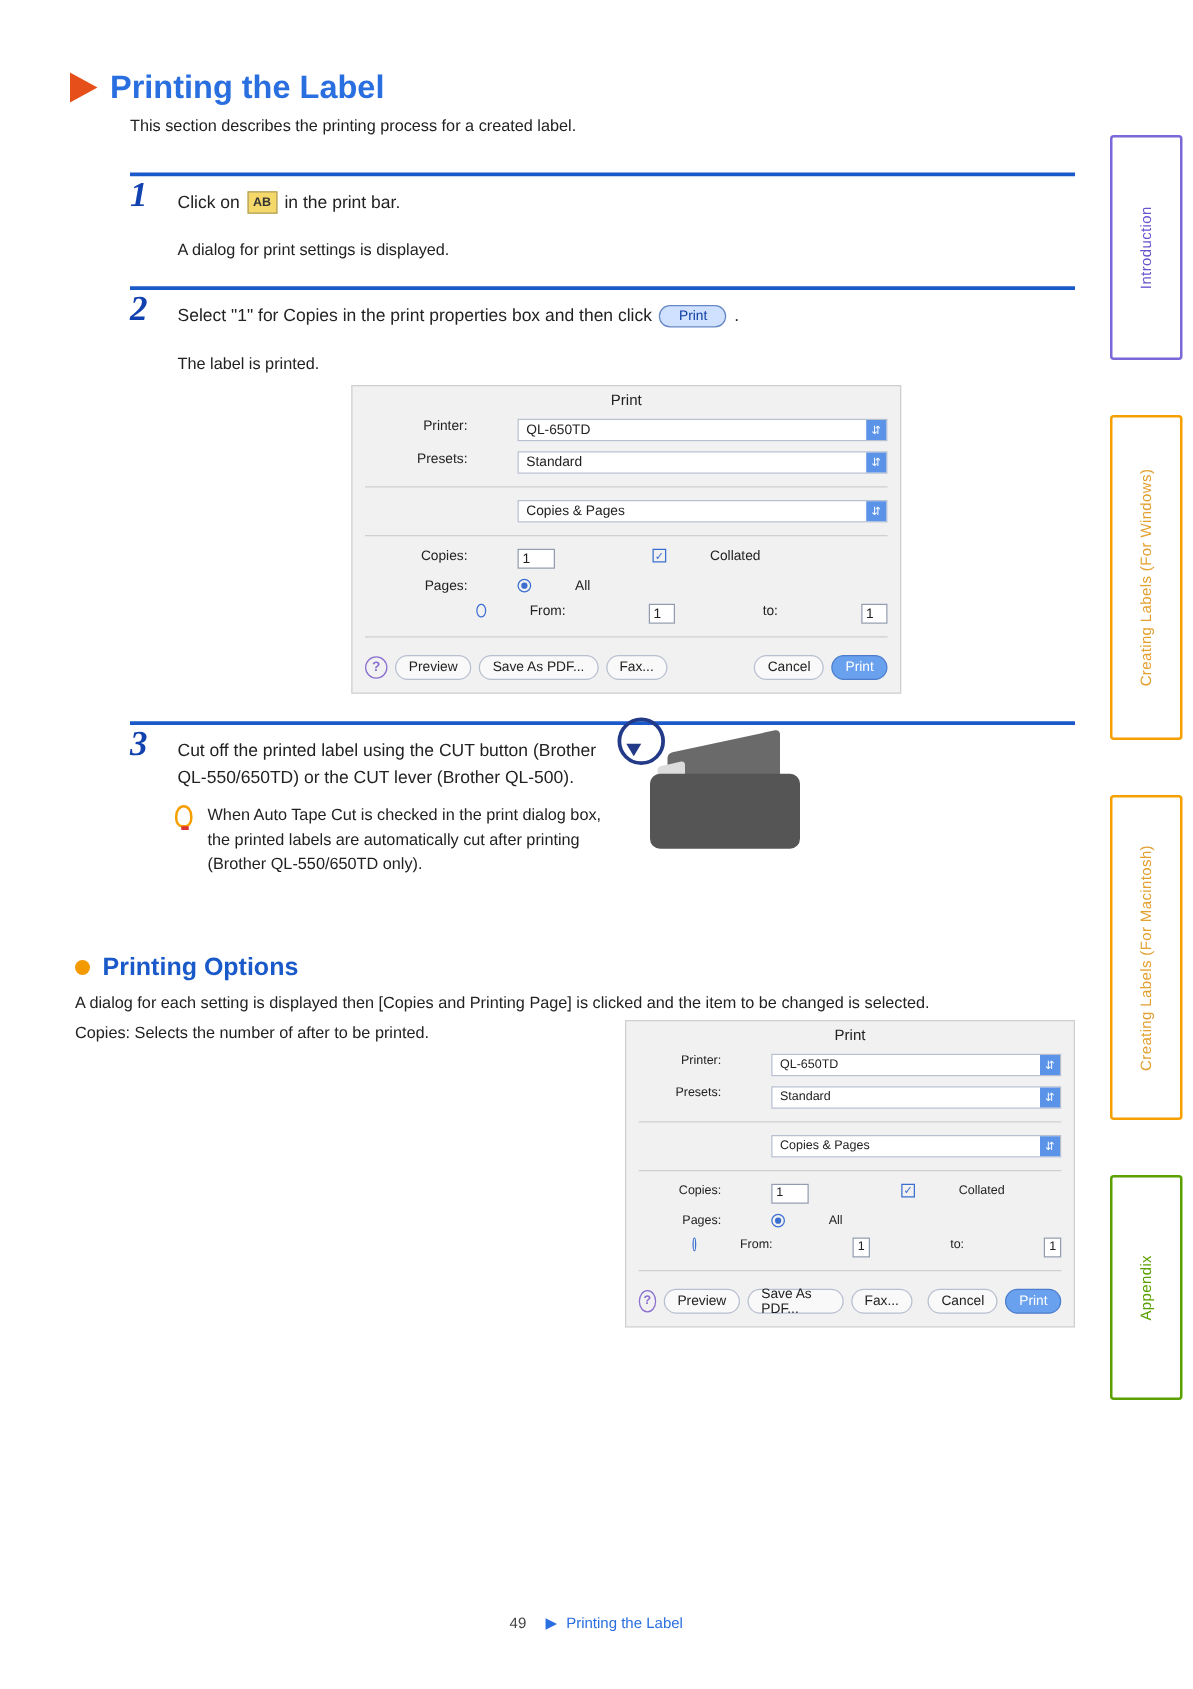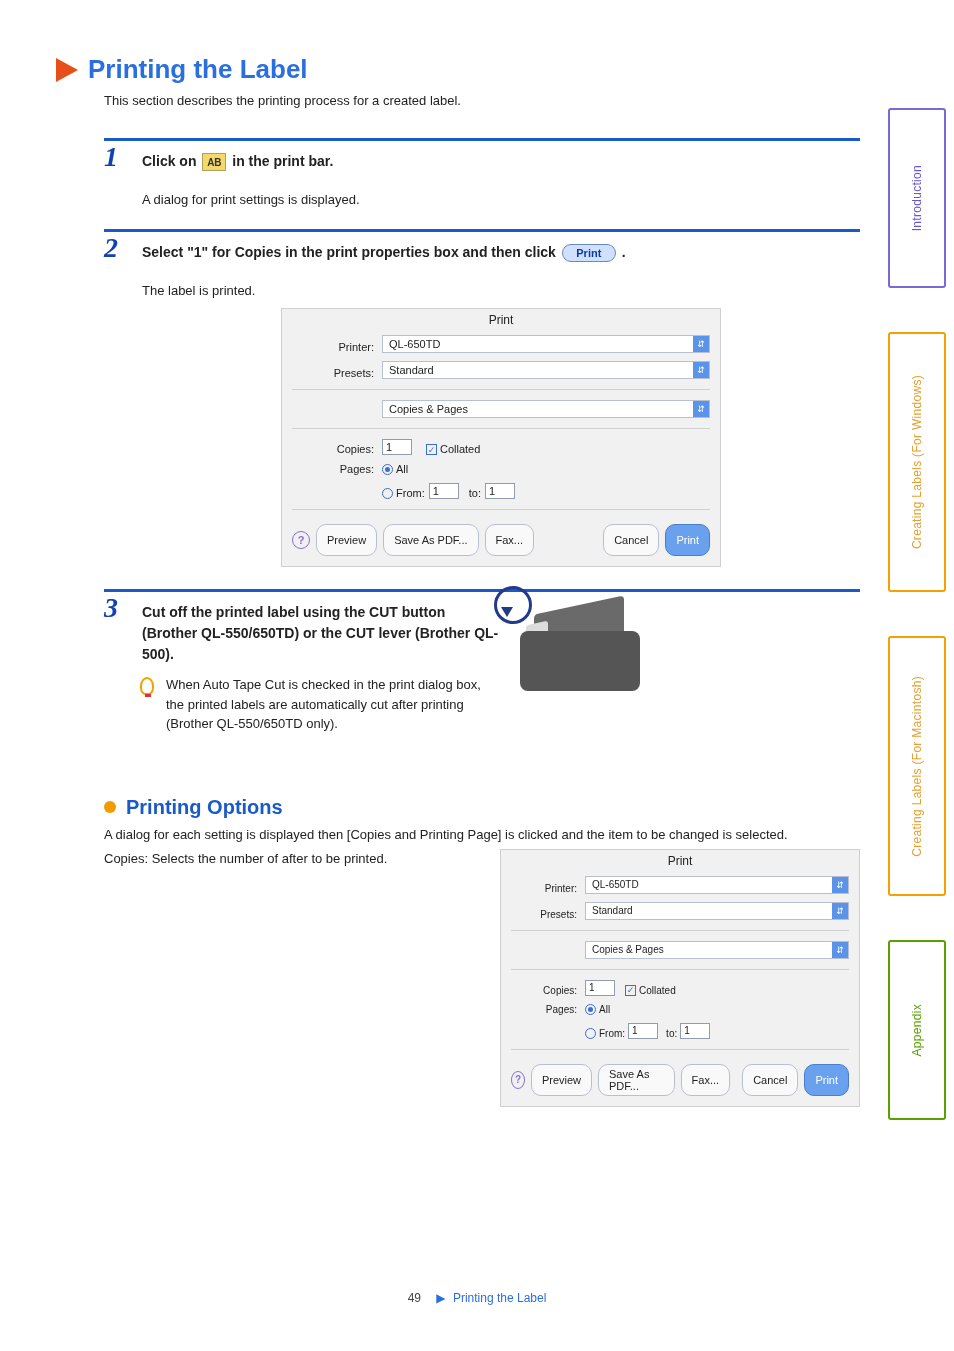--- a/index.html
+++ b/index.html
@@ -64,21 +64,21 @@
   .h1 { color: #2a6fe0; font-size: 26px; font-weight: bold; }
   .lead { margin: 8px 0 0 44px; font-size: 13px; }
 
   .steps { margin-top: 30px; margin-left: 44px; }
   .step { position: relative; border-top: 3px solid #1a59c9; padding: 10px 0 22px 38px; }
   .stepnum {
     position: absolute; left: 0; top: 0;
     color: #1242b0; font-size: 28px; font-style: italic; font-weight: bold;
     font-family: Georgia, serif;
   }
-  .step .title { font-weight: bold; font-size: 14px; line-height: 1.5; }
+  .step .title { font-weight: normal; font-size: 14px; line-height: 1.5; }
   .step .sub { margin-top: 20px; font-size: 13px; }
 
   .icon-ab {
     display: inline-flex; align-items: center; justify-content: center;
     width: 24px; height: 18px; border: 1px solid #b0a060; background: #f5d86a;
     font-size: 10px; font-weight: bold; color: #333; vertical-align: middle;
     margin: 0 2px;
   }
   .icon-ab::after { content: attr(data-txt); }
   .pill-print {
@@ -89,21 +89,21 @@
   }
 
   
   .dialog {
     width: 440px; margin: 10px auto 0 auto;
     border: 1px solid #cfcfd2; background: #f1f1f2;
     font-size: 11px; color: #222;
   }
   .dialog.small { width: 360px; font-size: 10px; margin: 2px 0 0 0; }
   .dlg-title { text-align: center; font-size: 12px; padding: 4px 0; }
-  .dlg-row { display: flex; align-items: flex-end; padding: 4px 10px; }
+  .dlg-row { display: flex; align-items: flex-start; padding: 4px 10px; gap: 32px; }
   .dlg-row .lbl { width: 90px; text-align: right; padding-right: 8px; }
   .dlg-row .lbl.sm { width: 74px; }
   .dlg-select {
     flex: 1; display: flex; align-items: center; justify-content: space-between;
     background: #fff; border: 1px solid #b8bfcf; height: 18px; padding: 0 0 0 6px;
   }
   .dlg-caret {
     width: 16px; height: 100%; background: #5a93e8;
     display: flex; align-items: center; justify-content: center; color: #fff; font-size: 9px;
   }
@@ -111,21 +111,21 @@
   .dlg-inputnum {
     width: 30px; height: 16px; background: #fff; border: 1px solid #939cae;
     display: inline-flex; align-items: center; padding: 0 3px;
   }
   .cb { width: 11px; height: 11px; border: 1.5px solid #3a6fd0; display:inline-flex; align-items:center; justify-content:center; color:#3a6fd0; font-size:9px; margin-right: 3px; }
   .rb { width: 11px; height: 11px; border: 1.5px solid #3a6fd0; border-radius: 50%; display:inline-flex; align-items:center; justify-content:center; margin-right:3px; }
   .rb.on::after { content:""; width:5px; height:5px; background:#3a6fd0; border-radius:50%; }
   .dlg-actions { display:flex; align-items:center; gap:6px; padding: 8px 10px 10px 10px; }
   .dlg-actions .spacer { flex:1; }
   .dlg-btn {
-    height: 32px; padding: 0 10px; border-radius: 10px; border:1px solid #b8bfcf;
+    height: 20px; padding: 0 10px; border-radius: 10px; border:1px solid #b8bfcf;
     background:#f9f9fa; font-size: 11px; display:inline-flex; align-items:center; justify-content:center;
   }
   .dlg-btn.primary { background:#6aa1ef; border-color:#4b7dcc; color:#fff; }
   .help-circle {
     width:18px; height:18px; border-radius:50%; border:1.5px solid #8a6fcf; color:#8a6fcf;
     display:inline-flex; align-items:center; justify-content:center; font-weight:bold;
   }
 
   
   .step3row { display:flex; gap:20px; }
@@ -163,21 +163,21 @@
   }
   .printer .spool {
     position:absolute; left:-26px; top:-10px; width:38px; height:38px; border:3px solid #233a88; border-radius:50%;
   }
   .printer .arrow::after {
     content:""; position:absolute; left:4px; bottom:4px; width:0;height:0;
     border-left:6px solid transparent; border-right:6px solid transparent; border-top:10px solid #233a88;
   }
 
   
-  .opts { margin-top: 40px; margin-left: 44px; }
+  .opts { margin-top: 40px; }
   .opts-h { color: #1a59c9; font-size: 20px; font-weight:bold; display:flex; align-items:center; gap:10px; }
   .dot-orange { width:12px; height:12px; border-radius:50%; background:#f39a00; }
   .opts-p { margin-top: 6px; font-size: 13px; line-height: 1.55; }
   .subhead { color:#233a88; font-size:14px; margin-top: 16px; }
   .subhead .sq { color:#233a88; font-size: 12px; }
   .optsrow { display:flex; gap: 30px; align-items:flex-start; margin-top: 2px; }
 
   
   .footer {
     position: absolute; bottom: 46px; left: 0; width: 100%;

